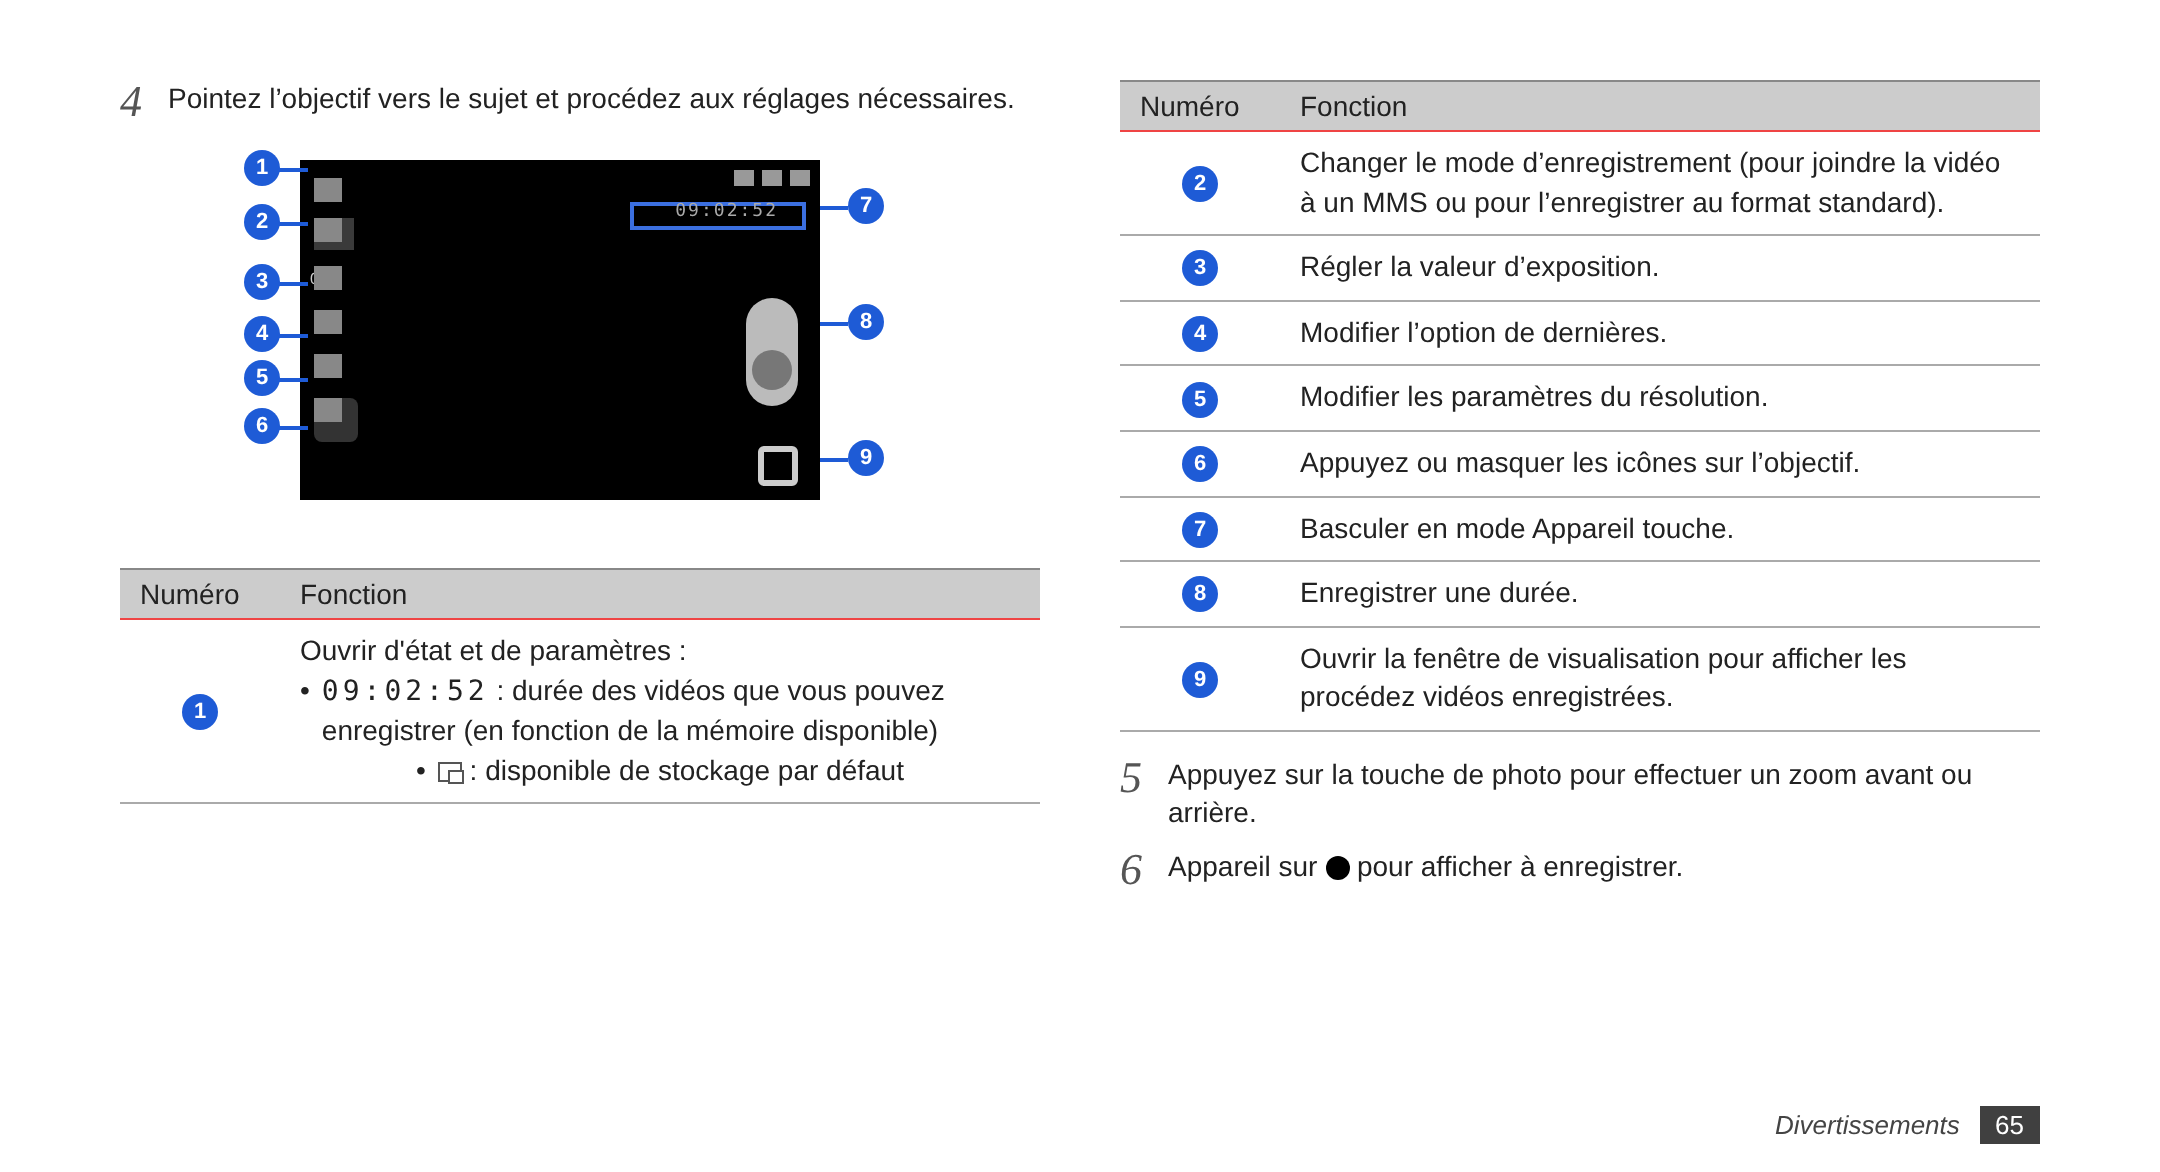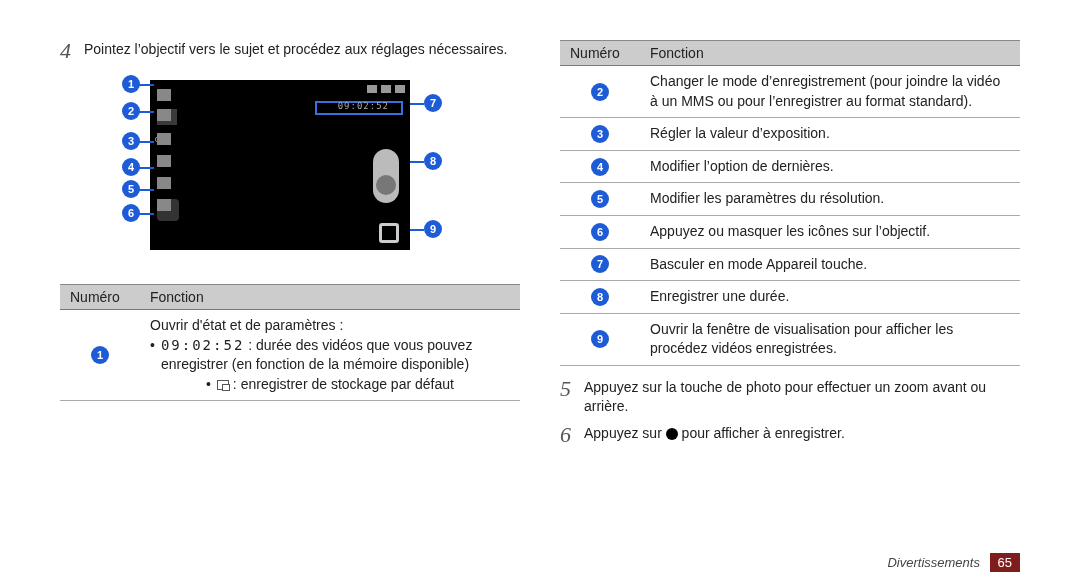--- a/index.html
+++ b/index.html
@@ -108,21 +108,21 @@
   .mono { font-family: monospace; letter-spacing:2px; }
   .store-ic { display:inline-block; width:12px; height:10px; border:1.5px solid #555; position:relative; top:1px;}
   .store-ic::after{content:""; position:absolute; right:-2px; bottom:-2px; width:6px; height:5px; background:#fff; border:1.5px solid #555;}
   .rec-dot { display:inline-block; width:12px; height:12px; background:#000; border-radius:50%; position:relative; top:2px;}
   .footer {
     position:absolute; bottom:14px; right:60px;
     font-size:13px;
   }
   .footer .sect { font-style: italic; color:#444; margin-right:6px; }
   .footer .pg {
-    display:inline-block; background:#7f1d1d; color:#fff;
+    display:inline-block; background:#404040; color:#fff;
     padding:2px 8px; font-style:normal;
   }
 </style>
 </head>
 <body>
 
 <div class="page">
 
   <div class="col">
 
@@ -180,21 +180,21 @@
         <th>Fonction</th>
       </tr>
       <tr>
         <td><span class="circ">1</span></td>
         <td class="fn-cell">
           <div>Ouvrir d'état et de paramètres :</div>
           <div class="bullet">
             <span><span class="mono">09:02:52</span><span> : durée des vidéos que vous pouvez enregistrer (en fonction de la mémoire disponible)</span></span>
           </div>
           <div class="bullet">
-            <span><span class="store-ic"></span><span> : enregistrer de stockage par défaut</span></span>
+            <span><span class="store-ic"></span><span> : disponible de stockage par défaut</span></span>
           </div>
         </td>
       </tr>
     </tbody>
       </table>
   </div>
 
   <div class="col">
     <table class="meta">
       <tbody>
@@ -237,21 +237,21 @@
     </tbody>
       </table>
 
     <div class="step-line">
       <span class="step-num">5</span>
       <span class="step-text">Appuyez sur la touche de photo pour effectuer un zoom avant ou arrière.</span>
     </div>
     <div class="step-line">
       <span class="step-num">6</span>
       <span class="step-text">
-        <span>Appuyez sur </span><span class="rec-dot"></span><span> pour afficher à enregistrer.</span>
+        <span>Appareil sur </span><span class="rec-dot"></span><span> pour afficher à enregistrer.</span>
       </span>
     </div>
   </div>
 </div>
 
 <div class="footer">
   <span class="sect">Divertissements</span>
   <span class="pg">65</span>
 </div>
 

